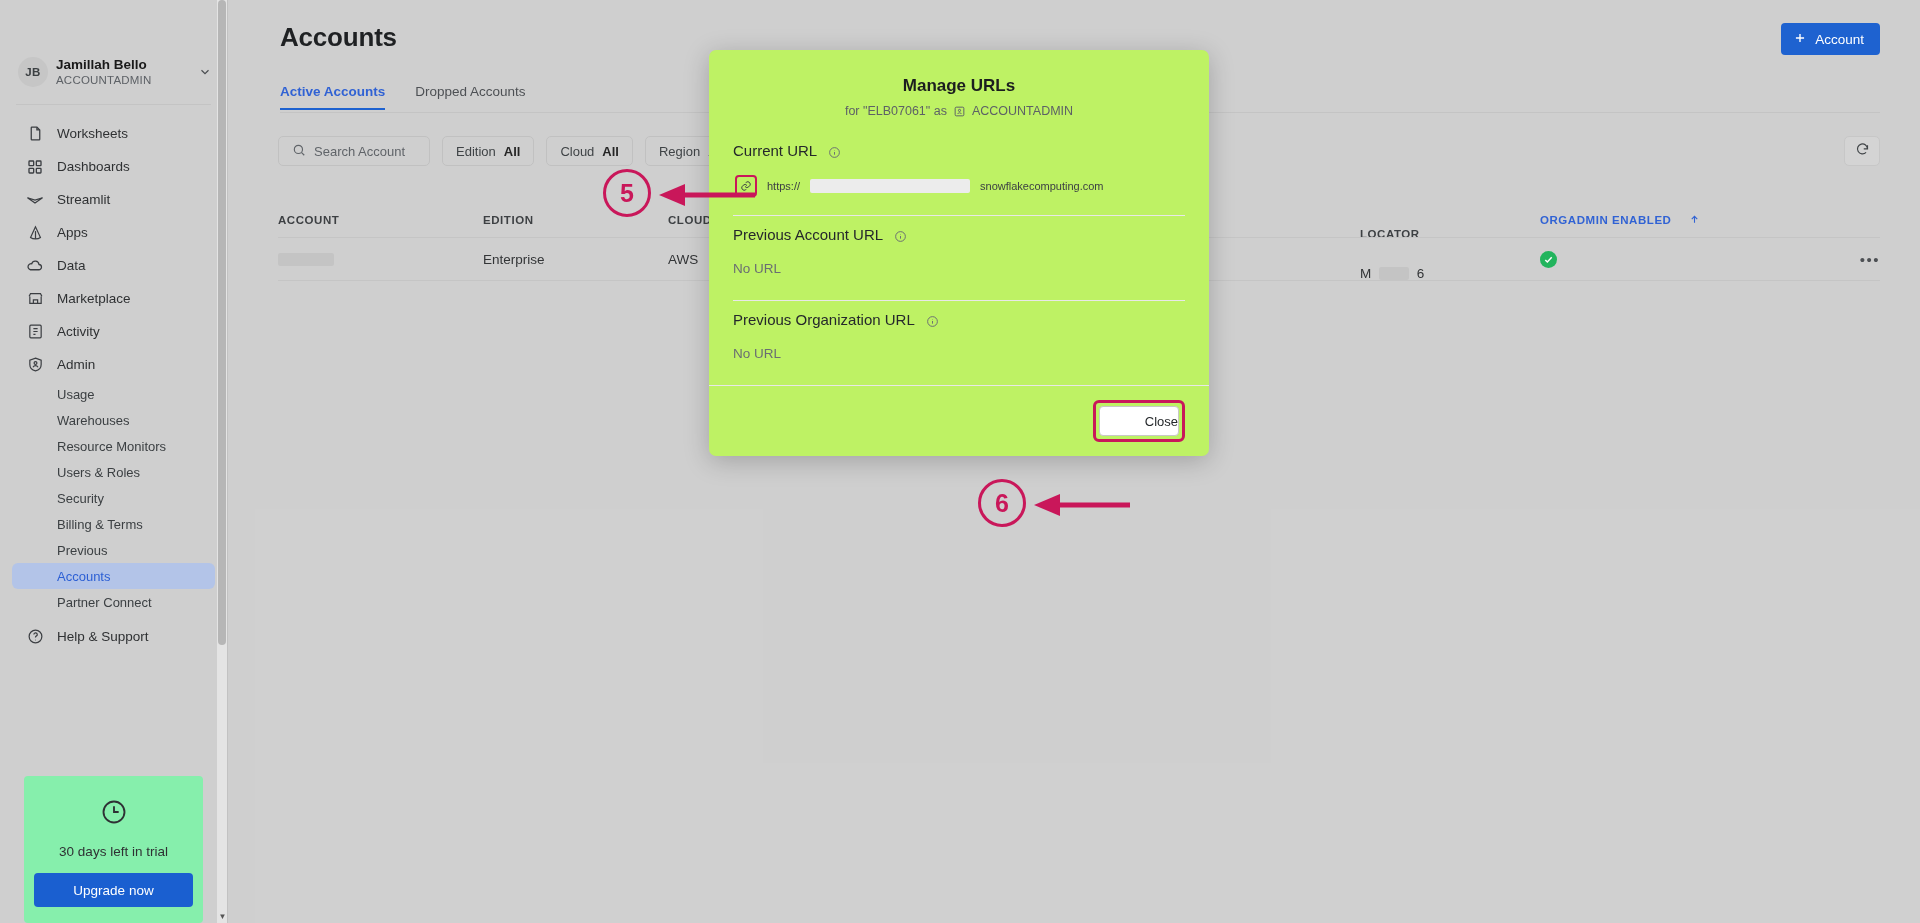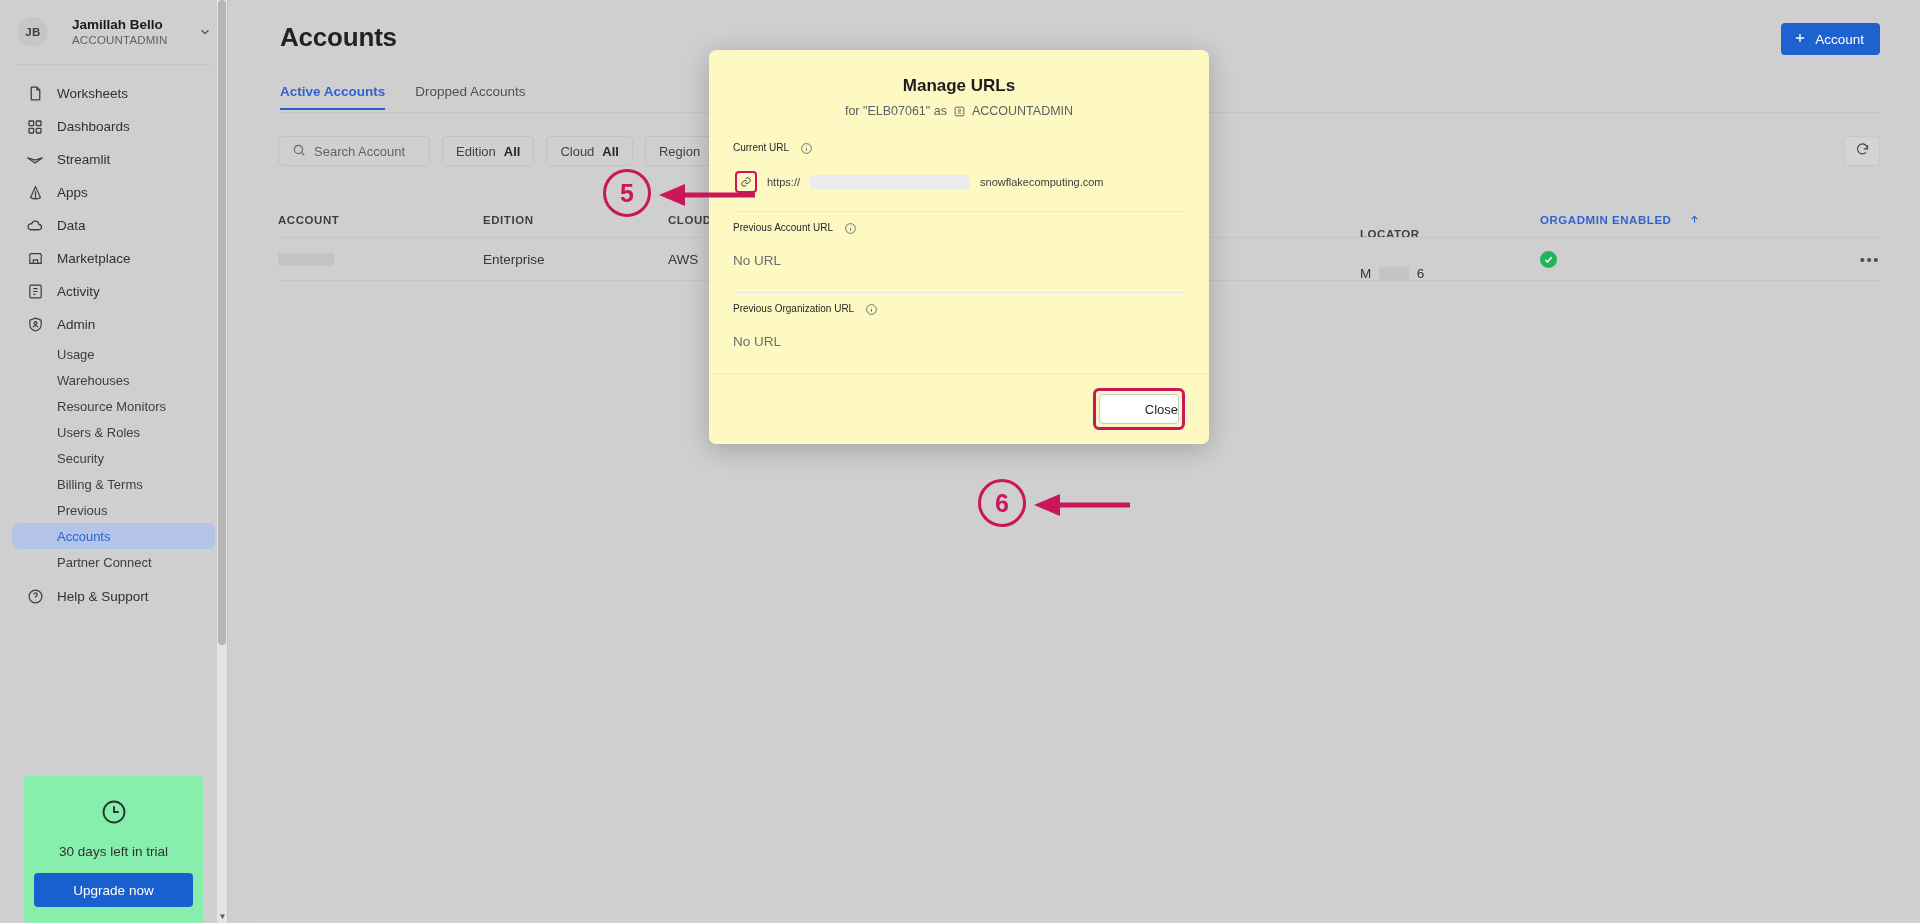--- a/index.html
+++ b/index.html
@@ -11,22 +11,22 @@
   }
   #app { position: relative; width: 1920px; height: 923px; background: #cfcfcf; }
 
   
   .sidebar {
     position: absolute; left: 0; top: 0; width: 228px; height: 923px;
     background: #cfcfcf; border-right: 1px solid #c2c2c2;
     display: flex; flex-direction: column;
   }
   .user-block {
-    display: flex; align-items: center; gap: 24px;
-    padding: 16px 14px 14px 18px; height: 62px;
+    display: flex; align-items: center; gap: 8px;
+    padding: 16px 14px 14px 18px; height: 62px; margin-top: 40px;
   }
   .avatar {
     width: 30px; height: 30px; border-radius: 50%;
     background: #c6c6c6; color: #3c4043;
     display: flex; align-items: center; justify-content: center;
     font-size: 11.5px; font-weight: 600; letter-spacing: .3px; flex: none;
   }
   .user-text { flex: 1; min-width: 0; line-height: 1.15; }
   .user-name { font-size: 13.5px; font-weight: 700; color: #1a1a1a; white-space: nowrap; }
   .user-role { font-size: 11.5px; color: #5d6166; letter-spacing: .2px; margin-top: 1px; }
@@ -112,32 +112,32 @@
   .c-orgadmin{ width: 300px; flex: none; }
   .c-more    { width: 40px; flex: none; text-align: right; }
   .redact { display: inline-block; background: #c3c3c3; border-radius: 2px; height: 13px; vertical-align: middle; }
   .chk { width: 17px; height: 17px; border-radius: 50%; background: #1eb35a; display: flex; align-items: center; justify-content: center; }
   .dots { color: #4a4d51; letter-spacing: 1.5px; font-size: 15px; cursor: pointer; }
 
   
   .overlay { position: absolute; inset: 0; background: rgba(255,255,255,0.02); }
   .modal {
     position: absolute; left: 709px; top: 50px; width: 500px;
-    background: #fef9c3; border-radius: 7px;
+    background: #bef264; border-radius: 7px;
     box-shadow: 0 5px 26px rgba(0,0,0,.22);
     overflow: hidden;
   }
   .m-head { padding: 26px 24px 14px 24px; text-align: center; }
   .m-title { font-size: 17px; font-weight: 700; color: #1b1d1f; }
   .m-sub { font-size: 12.5px; color: #5d6166; margin-top: 8px; display: flex; align-items: center; justify-content: center; gap: 6px; }
   .m-sub .role-ico { display: inline-flex; align-items: center; }
   .m-body { padding: 0 24px; }
   .field { padding: 10px 0 18px 0; border-bottom: 1px solid #e8e8e8; }
   .field:last-child { border-bottom: none; }
-  .f-label { font-size: 10px; color: #25282b; display: flex; align-items: flex-start; gap: 11px; margin-bottom: 16px; }
+  .f-label { font-size: 15px; color: #25282b; display: flex; align-items: flex-end; gap: 11px; margin-bottom: 16px; }
   .info-i { color: #6a6e72; display: inline-flex; }
   .url-row { display: flex; align-items: center; gap: 10px; font-size: 11px; color: #3c4043; padding-left: 2px; }
   .link-box {
     width: 22px; height: 22px; border: 2.5px solid #c9175a; border-radius: 4px;
     display: flex; align-items: center; justify-content: center; color: #3c4043; flex: none;
   }
   .url-redact { display: inline-block; height: 14px; background: #ececec; border-radius: 2px; }
   .no-url { font-size: 13.5px; color: #6a6e72; padding: 2px 0 6px 0; }
   .m-foot {
     border-top: 1px solid #e8e8e8; padding: 14px 24px;

